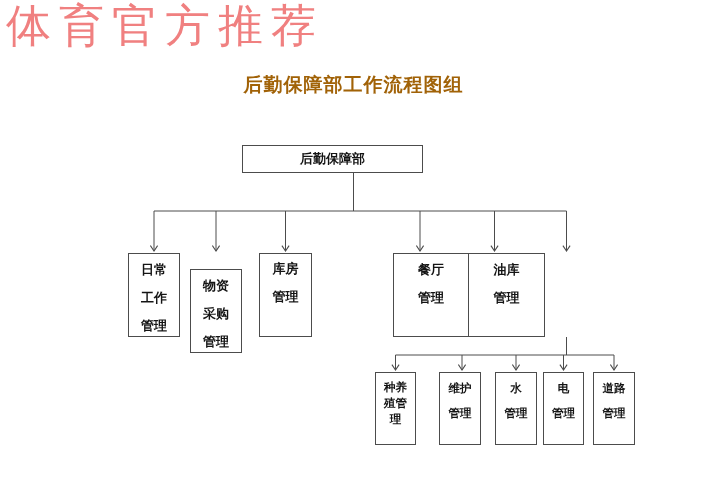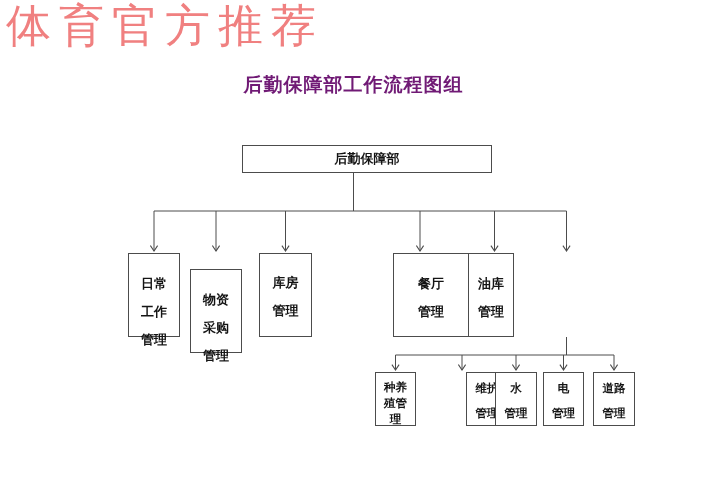--- a/index.html
+++ b/index.html
@@ -29,53 +29,53 @@
     white-space: nowrap;
   }
   .title {
     position: absolute;
     top: 72px;
     left: 0;
     right: 0;
     text-align: center;
     font-size: 19px;
     font-weight: bold;
-    color: #701a75;
+    color: #a16207;
     letter-spacing: 1px;
   }
   svg.connectors {
     position: absolute;
     top: 0; left: 0;
     width: 707px; height: 500px;
   }
   svg.connectors line { stroke: var(--line-color); stroke-width: 1; }
   .box {
     position: absolute;
     box-sizing: border-box;
     border: 1px solid var(--border-color);
     background: #fff;
     text-align: center;
     font-weight: bold;
     color: var(--text-color);
     white-space: pre-line;
   }
   .root {
-    left: 242px; top: 145px; width: 250px; height: 28px;
+    left: 242px; top: 145px; width: 181px; height: 28px;
     font-size: 13px; line-height: 26px;
   }
-  .l2 { top: 253px; height: 84px; font-size: 13px; line-height: 28px; padding-top: 16px; }
+  .l2 { top: 253px; height: 84px; font-size: 13px; line-height: 28px; padding-top: 2px; }
   .b1 { left: 128px; width: 52px; }
   .b2 { left: 190px; width: 52px; margin-top: 16px; }
   .b3 { left: 259px; width: 53px; font-family: Liberation Mono, monospace; }
   .b4 { left: 393px; width: 76px; }
-  .b5 { left: 468px; width: 46px; }
+  .b5 { left: 468px; width: 77px; }
   .b6 { left: 540px; width: 53px; font-size: 12px; }
-  .l3 { top: 372px; height: 54px; font-size: 11.5px; line-height: 25px; padding-top: 3px; }
+  .l3 { top: 372px; height: 73px; font-size: 11.5px; line-height: 25px; padding-top: 3px; }
   .c1 { left: 375px; width: 41px; line-height: 16px; padding-top: 6px; }
-  .c2 { left: 466px; width: 42px; }
+  .c2 { left: 439px; width: 42px; }
   .c3 { left: 495px; width: 42px; }
   .c4 { left: 543px; width: 41px; }
   .c5 { left: 593px; width: 42px; }
 </style>
 </head>
 <body>
 
 <div class="page">
 
   <div class="watermark">体育官方推荐</div>

